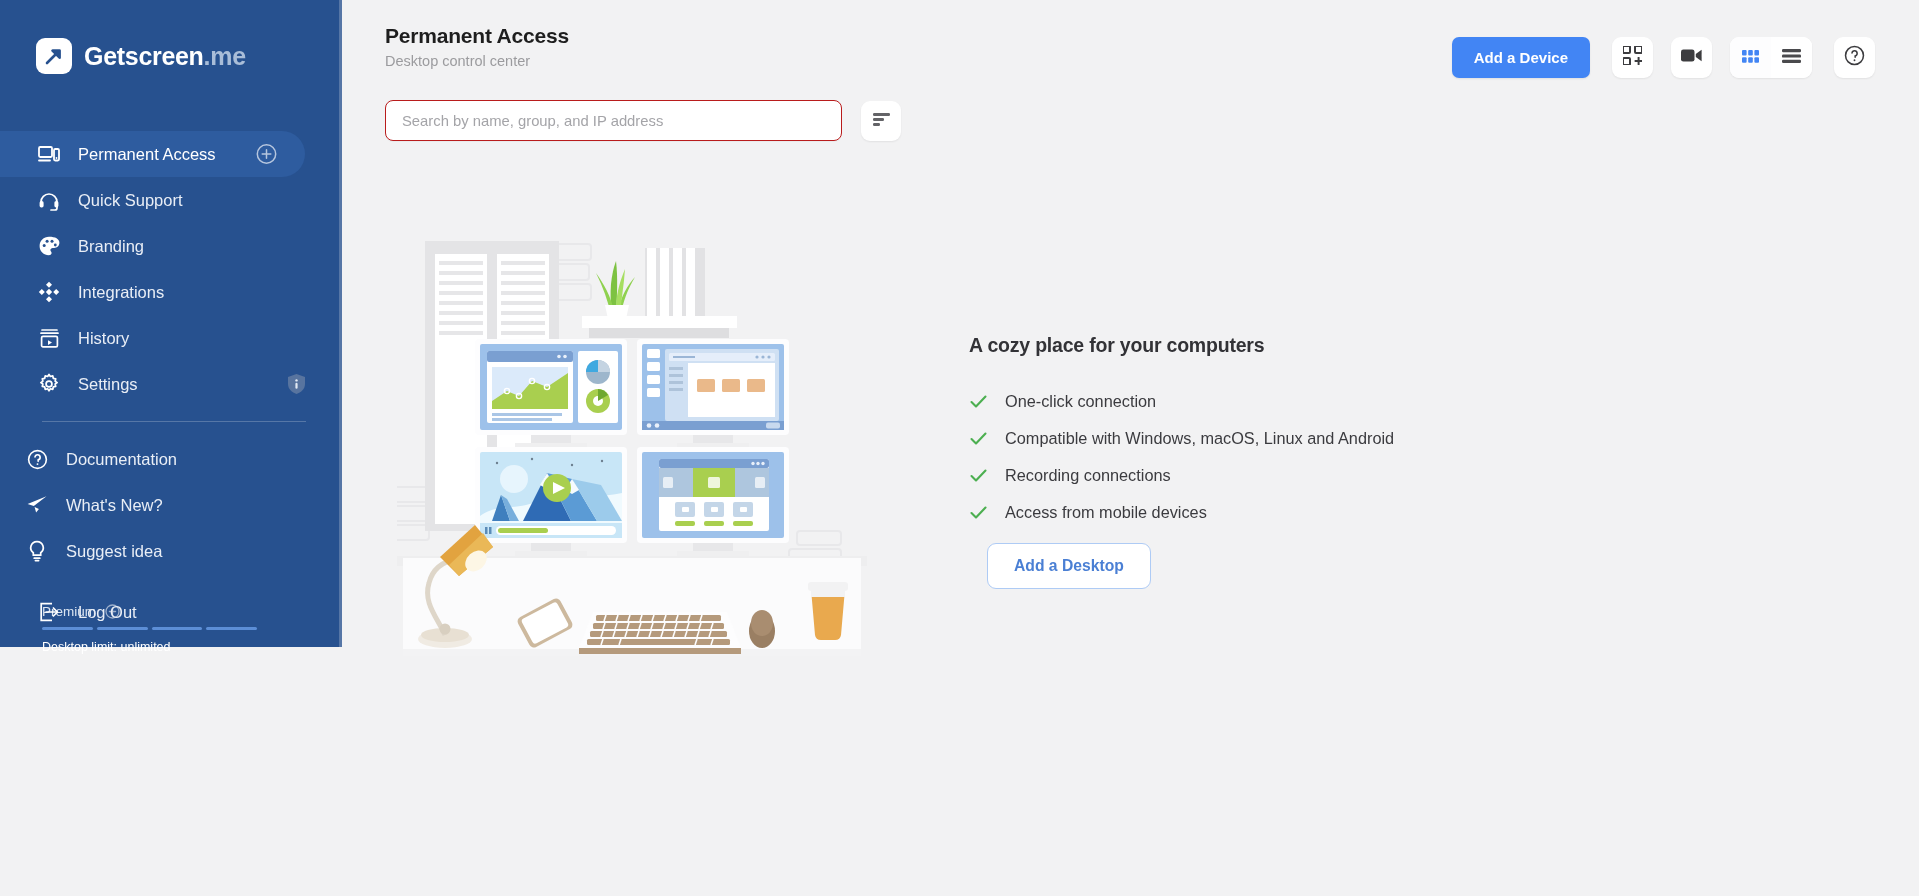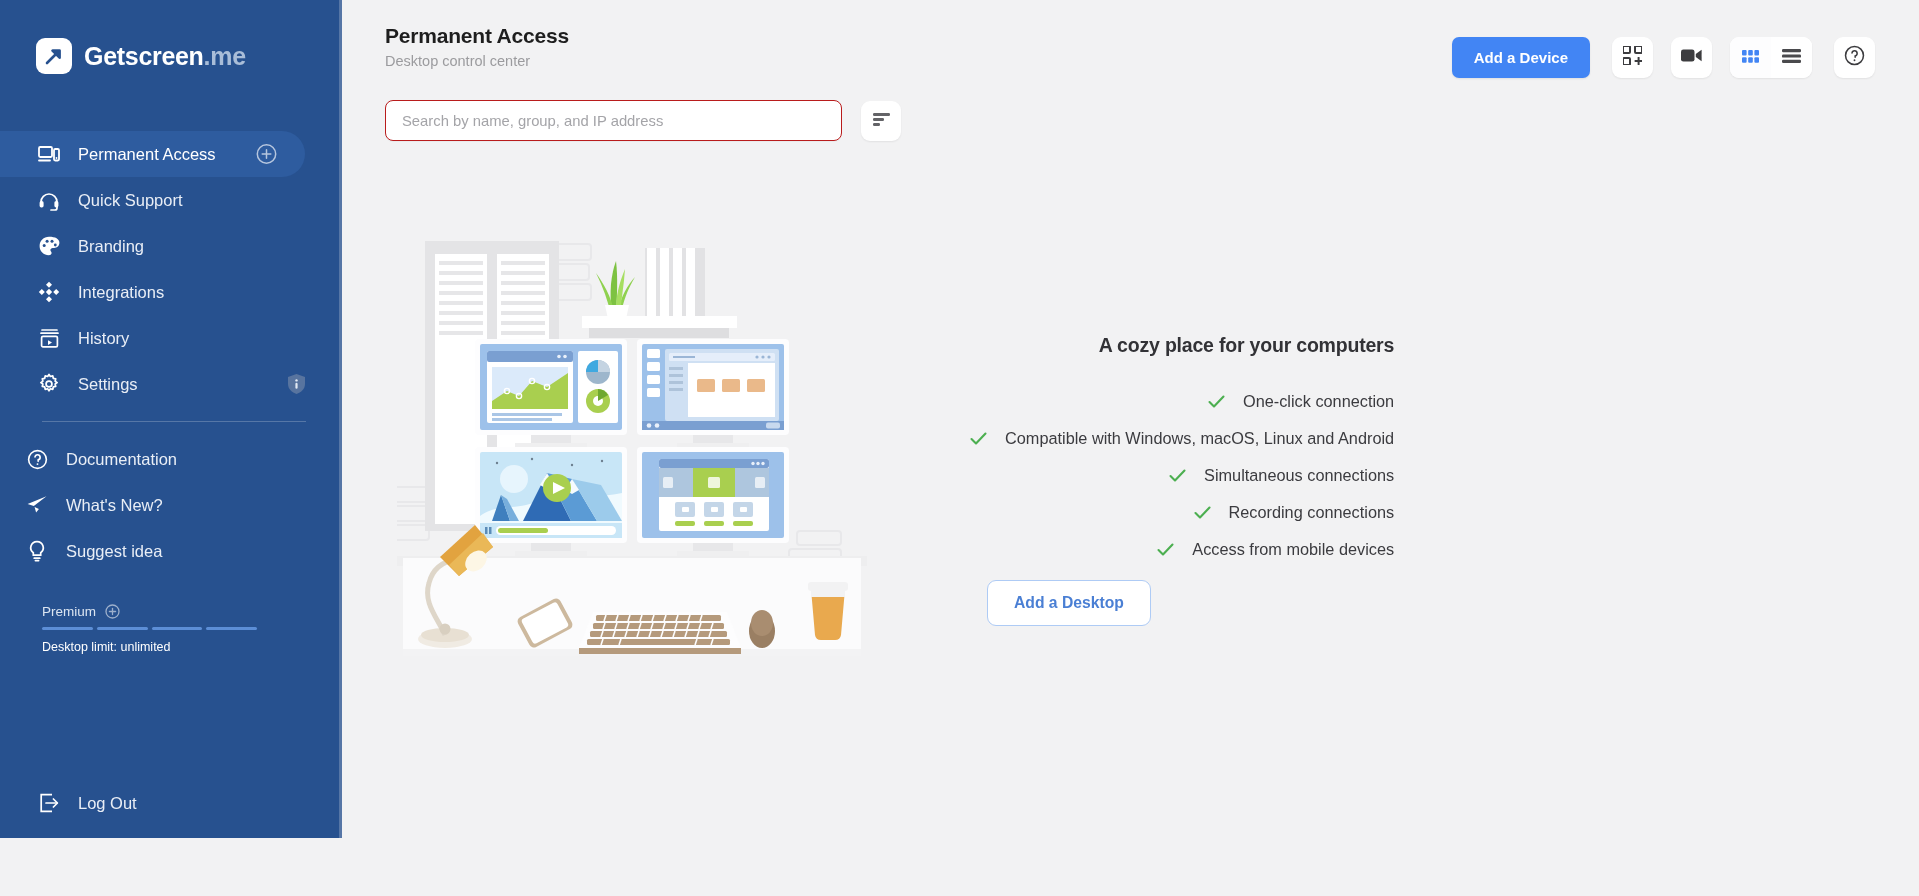--- a/index.html
+++ b/index.html
@@ -6,21 +6,21 @@
   html, body {
     width: 1919px; height: 896px;
     background: #f2f2f3;
     font-family: "Liberation Sans", sans-serif;
     overflow: hidden;
   }
   .app { position: relative; width: 1919px; height: 896px; display: flex; }
 
   
   .sidebar {
-    width: 342px; height: 838px;
+    width: 342px; height: 647px;
     background: #27518f;
     position: relative;
     flex: 0 0 342px;
     color: #ffffff;
   }
   .sidebar::after{
     content:""; position:absolute; right:0; top:0; width:3px; height:100%;
     background:#7e95ba; opacity:.55;
   }
   .logo-row {
@@ -143,23 +143,23 @@
   }
 
   
   .empty-wrap {
     display: flex; align-items: flex-start;
     padding: 90px 0 0 55px;
   }
   .illus { width: 470px; height: 460px; position: relative; flex: 0 0 470px; }
 
   .promo { padding: 103px 0 0 102px; }
-  .promo-title { font-size: 19.5px; font-weight: bold; color: #323236; letter-spacing: -.2px; text-align: right; }
+  .promo-title { font-size: 19.5px; font-weight: bold; color: #323236; letter-spacing: -.2px; }
   .feat-list { margin-top: 26px; }
-  .feat { display: flex; align-items: center; height: 37px; justify-content: flex-end; }
+  .feat { display: flex; align-items: center; height: 37px; }
   .feat .check { width: 19px; height: 19px; flex: 0 0 19px; }
   .feat .txt { margin-left: 17px; font-size: 16.3px; color: #3b3b3f; }
   .btn-outline {
     margin-top: 12px; margin-left: 18px;
     height: 46px; padding: 0 26px;
     background: #fff; border: 1px solid #aecbf5; border-radius: 9px;
     color: #4a7fd4; font-size: 15.7px; font-weight: bold; cursor: pointer;
     font-family: "Liberation Sans", sans-serif;
   }
 </style>
@@ -700,28 +700,20 @@
                 </svg>
             </span>
             <span class="txt">Compatible with Windows, macOS, Linux and Android</span>
           </div>
           <div class="feat">
             <span class="check">
               <svg width="19" height="19" viewBox="0 0 19 19" fill="none" stroke="#4caf50" stroke-width="2.1" stroke-linecap="round" stroke-linejoin="round">
                   <path d="M2.5 10 L7 14.5 L16.5 4.5"></path>
                 </svg>
             </span>
-            <span class="txt">Simultaneous connections</span>
-          </div>
-          <div class="feat">
-            <span class="check">
-              <svg width="19" height="19" viewBox="0 0 19 19" fill="none" stroke="#4caf50" stroke-width="2.1" stroke-linecap="round" stroke-linejoin="round">
-                  <path d="M2.5 10 L7 14.5 L16.5 4.5"></path>
-                </svg>
-            </span>
             <span class="txt">Recording connections</span>
           </div>
           <div class="feat">
             <span class="check">
               <svg width="19" height="19" viewBox="0 0 19 19" fill="none" stroke="#4caf50" stroke-width="2.1" stroke-linecap="round" stroke-linejoin="round">
                   <path d="M2.5 10 L7 14.5 L16.5 4.5"></path>
                 </svg>
             </span>
             <span class="txt">Access from mobile devices</span>
           </div>

